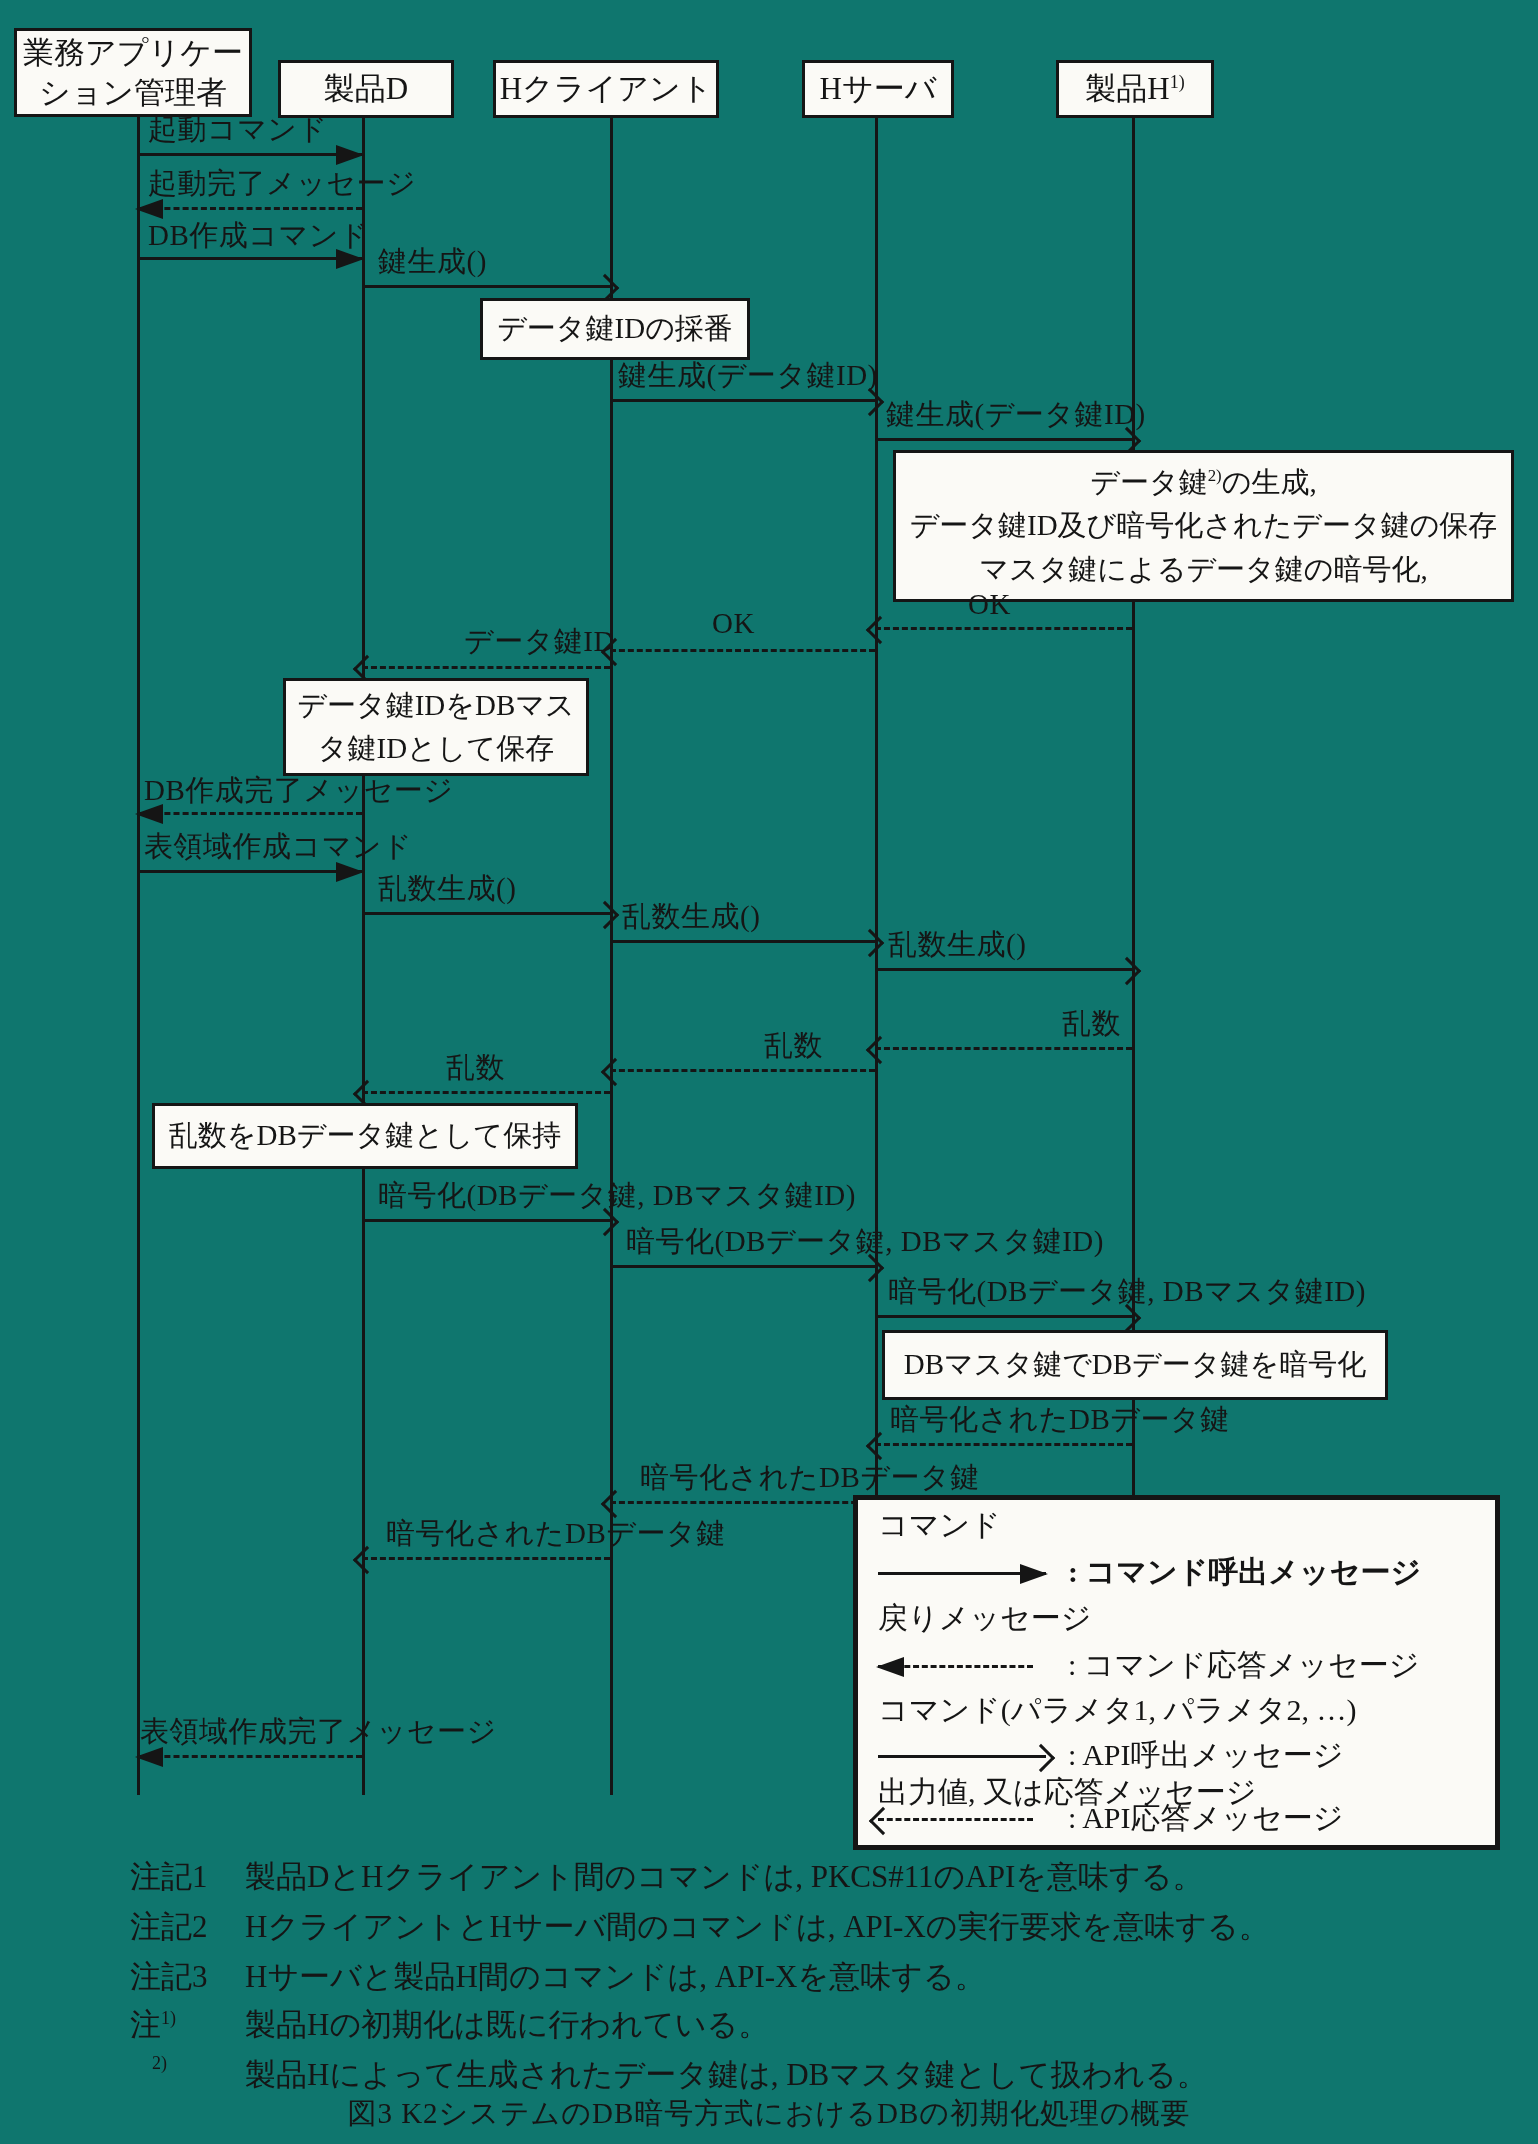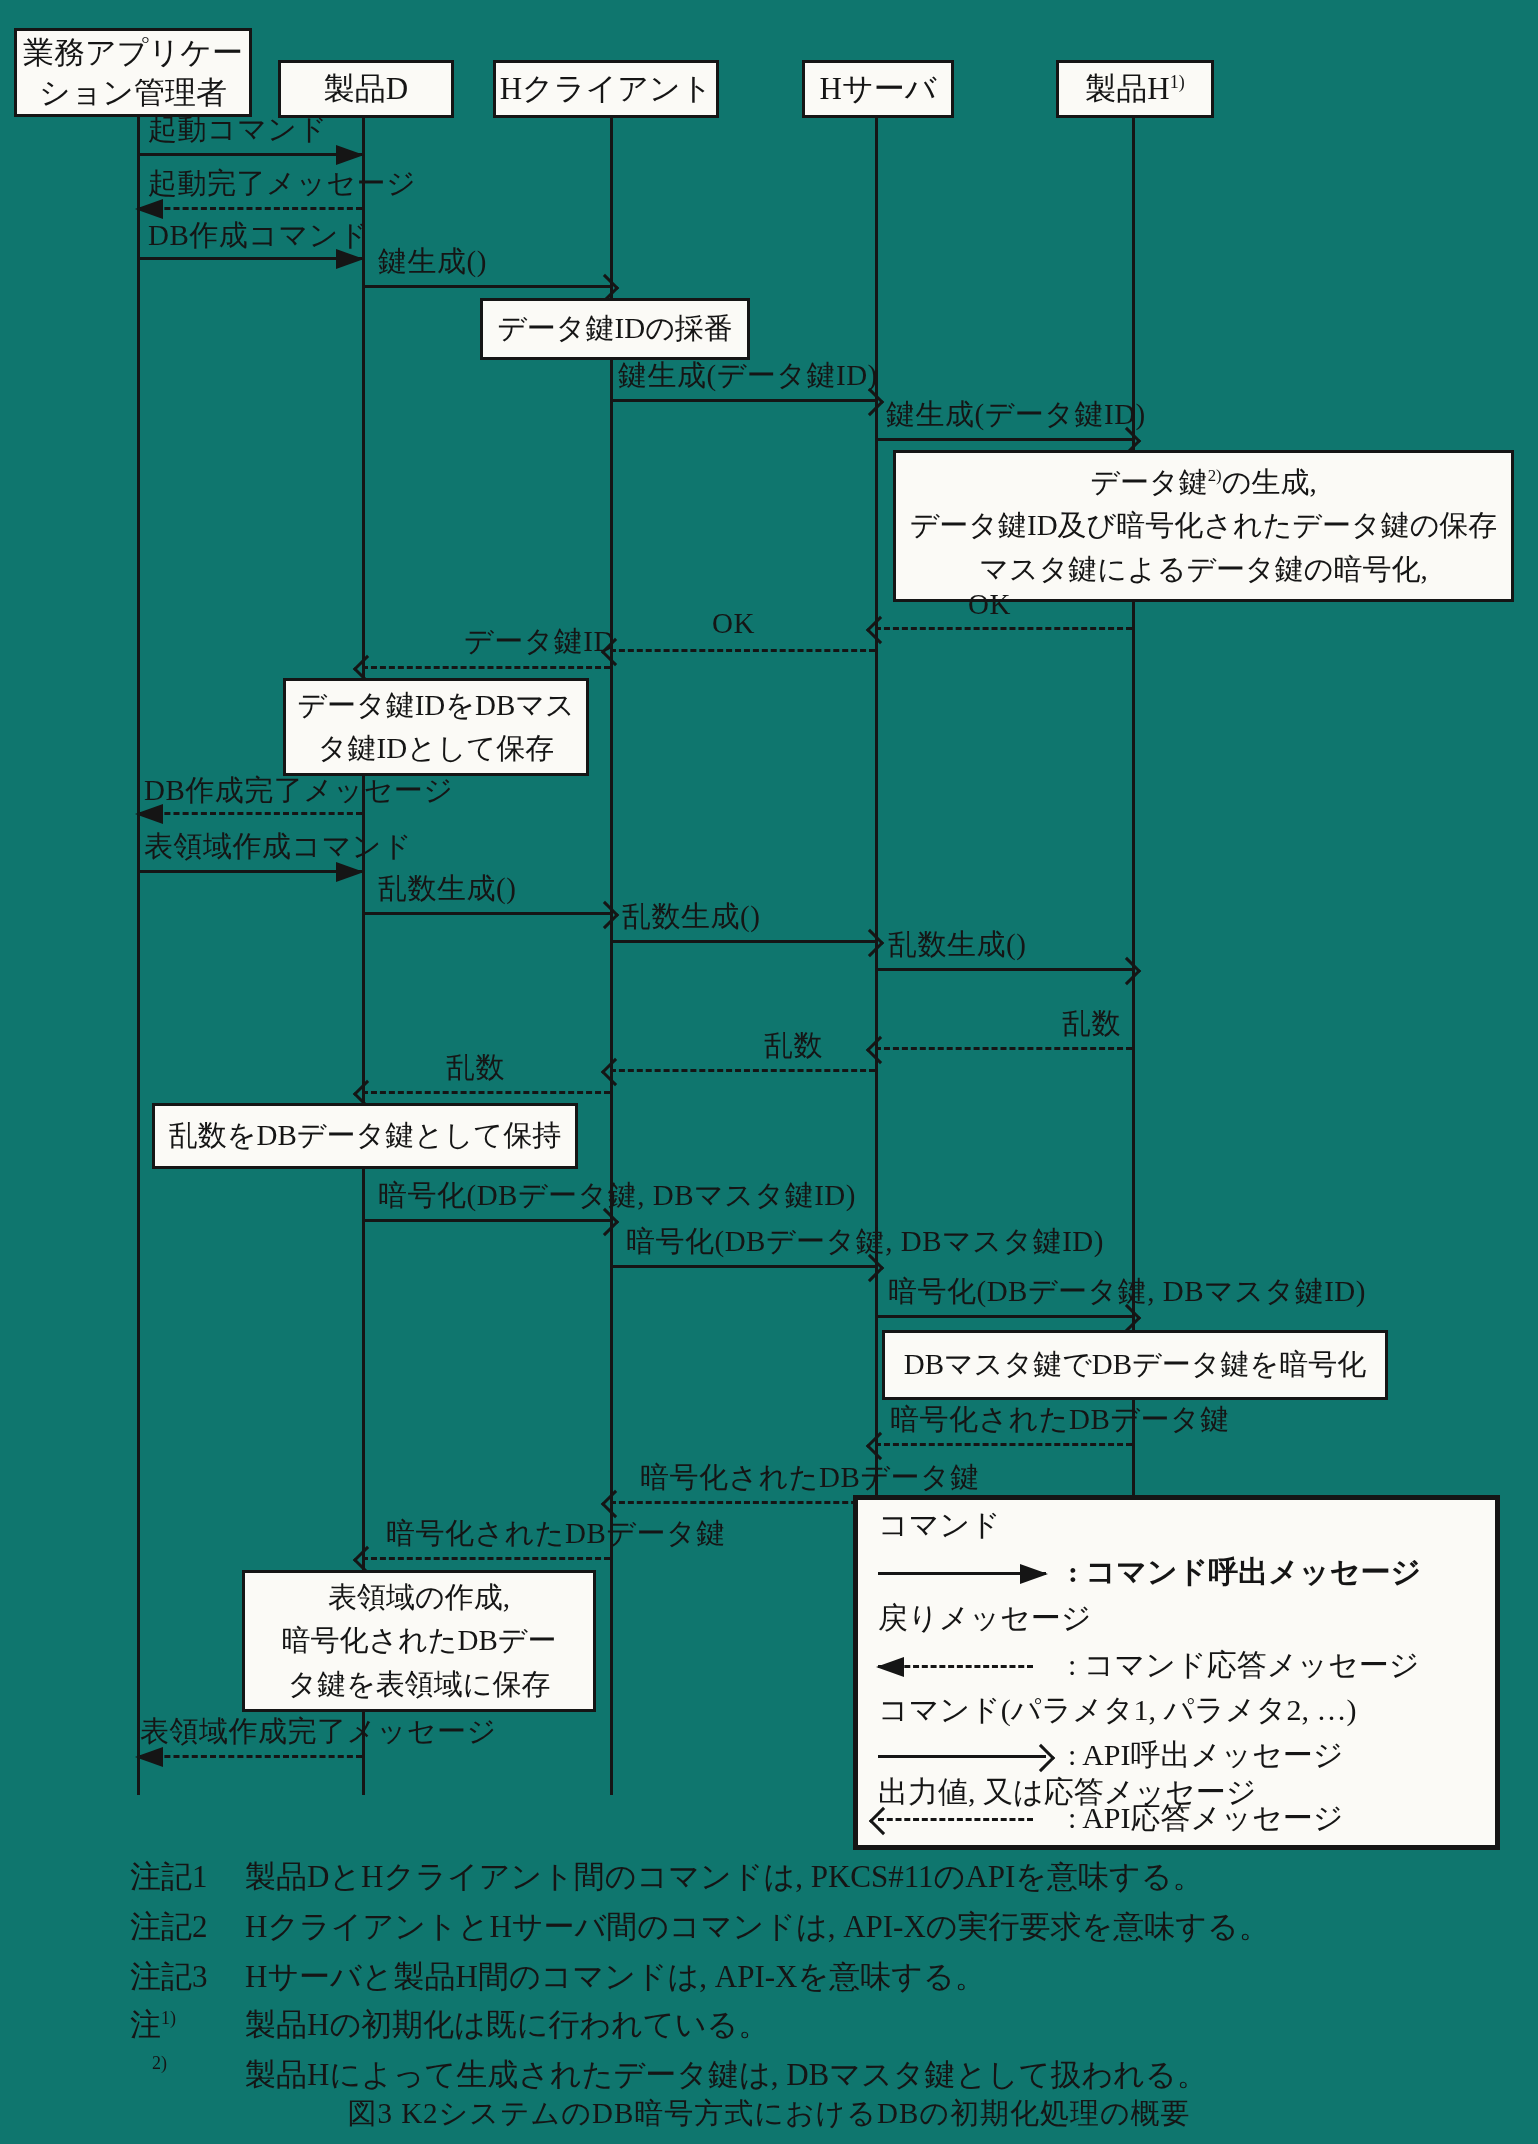--- a/index.html
+++ b/index.html
@@ -205,25 +205,20 @@
   <div class="lbl" style="left:640px; top:1458px;">暗号化されたDBデータ鍵</div>
   <div class="mline dash" style="left:610px; top:1501px; width:265px;">
       <span class="hol"></span>
     </div>
 
   <div class="lbl" style="left:386px; top:1514px;">暗号化されたDBデータ鍵</div>
   <div class="mline dash" style="left:362px; top:1557px; width:248px;">
       <span class="hol"></span>
     </div>
 
-  <div class="nbox" style="left:242px; top:1570px; width:348px; height:136px;">
-    <span>表領域の作成,</span>
-    <span>暗号化されたDBデー</span>
-    <span>タ鍵を表領域に保存</span>
-  </div>
 
   <div class="lbl" style="left:140px; top:1712px;">表領域作成完了メッセージ</div>
   <div class="mline dash" style="left:137px; top:1755px; width:225px;">
       <span class="hfl"></span>
     </div>
 
   <div class="legend" style="left:853px; top:1495px; width:637px; height:345px;"></div>
   <div class="ltxt" style="left:878px; top:1505px;">コマンド</div>
   <div class="mline" style="left:878px; top:1572px; width:168px; z-index:4;">
       <span class="hfr"></span>

